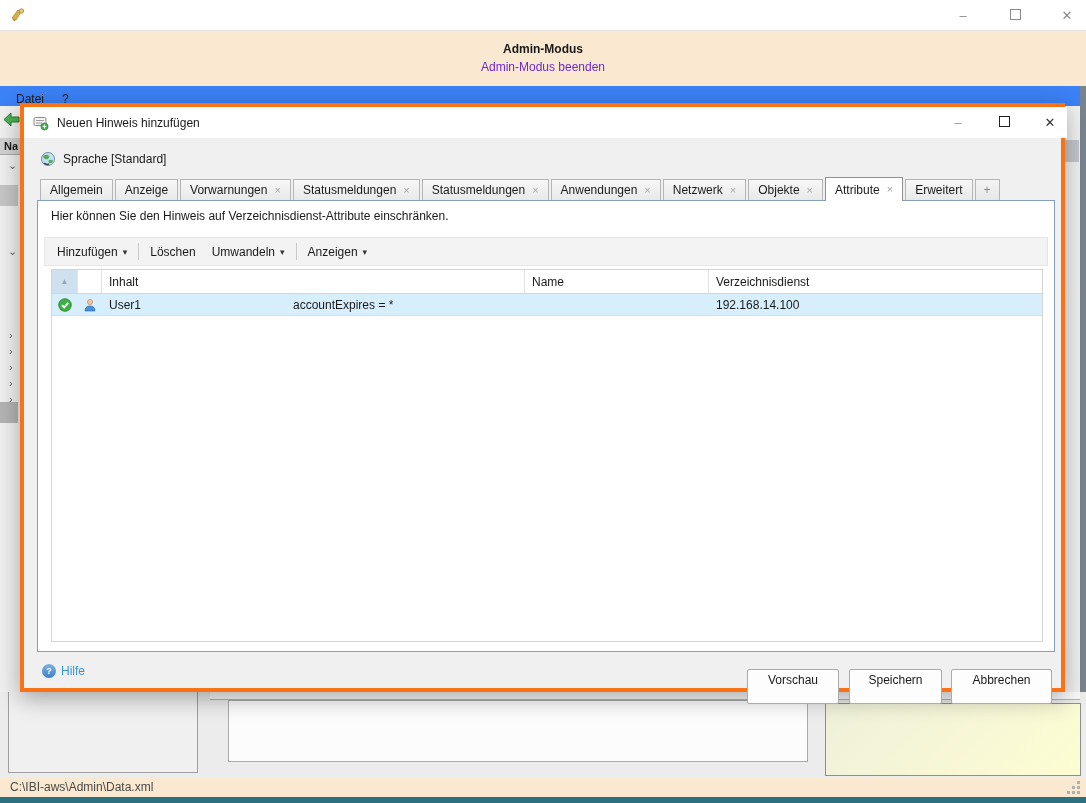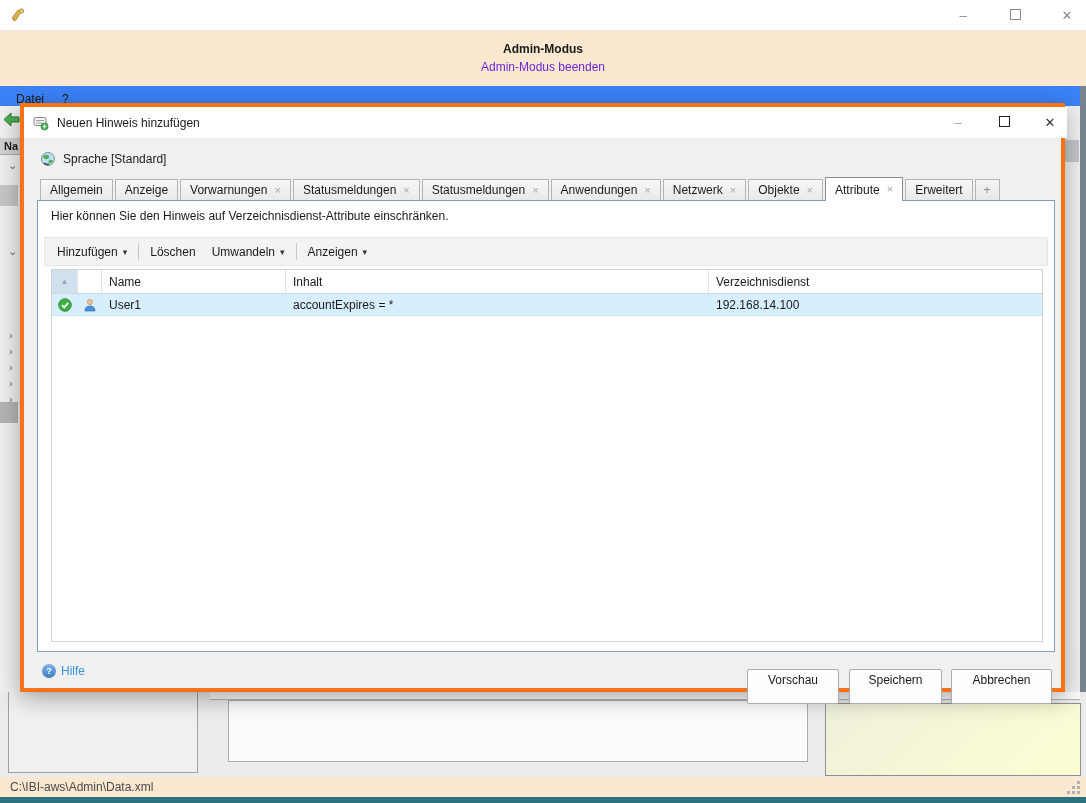--- a/index.html
+++ b/index.html
@@ -255,22 +255,22 @@
           <span class="tb-caret">▾</span>
         </div>
       </div>
 
       <div class="grid">
         <div class="grid-header">
           <div class="gh-cell gh-sort">
               <span>▲</span>
             </div>
           <div class="gh-cell gh-icon"></div>
+          <div class="gh-cell col-inhalt">Inhalt</div>
           <div class="gh-cell col-name">Name</div>
-          <div class="gh-cell col-inhalt">Inhalt</div>
           <div class="gh-cell col-verz">Verzeichnisdienst</div>
         </div>
         <div class="grid-row">
           <div class="gr-cell gr-sort">
             <svg class="icon14" viewBox="0 0 14 14">
               <circle cx="7" cy="7" r="6.3" fill="#3cb043" stroke="#2c7a32" stroke-width="0.8"></circle>
               <path d="M4 7.2 L6.2 9.4 L10.2 4.8" stroke="#ffffff" stroke-width="1.8" fill="none"></path>
             </svg>
           </div>
           <div class="gr-cell gr-icon">

